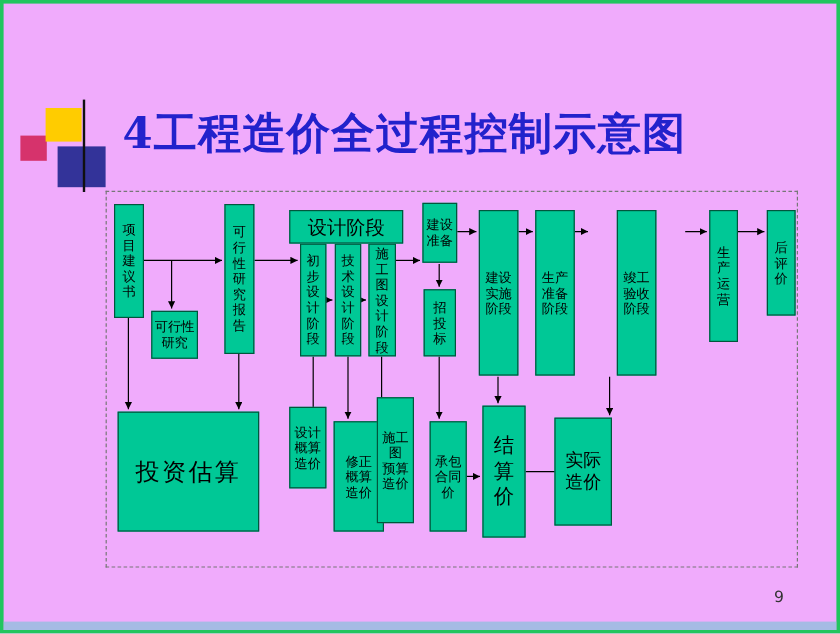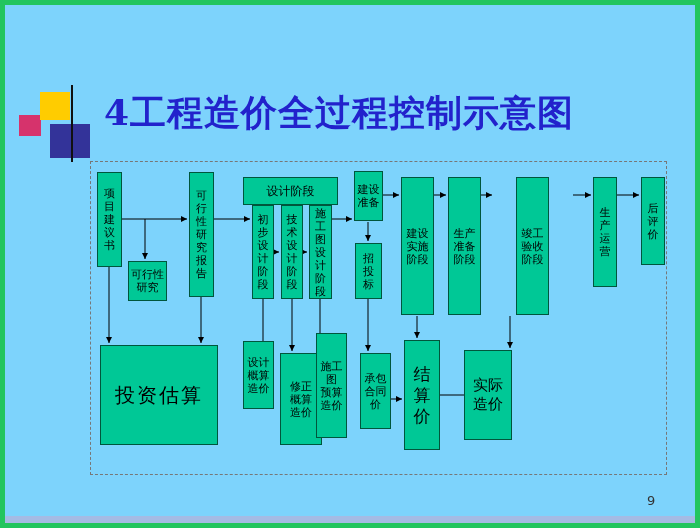--- a/index.html
+++ b/index.html
@@ -1,19 +1,19 @@
 <!DOCTYPE html>
 <html><head>
 <meta charset="utf-8">
 <style>
   * { margin:0; padding:0; box-sizing:border-box; }
   html,body { background:#e8e8ee; }
   .page {
-    position:relative; width:700px; height:528px; background:#7dd3fc;
-    border:5px solid #22c55e; overflow:hidden;
+    position:relative; width:700px; height:528px; background:#f0abfc;
+    border:3px solid #22c55e; overflow:hidden;
     font-family:"DejaVu Sans", sans-serif;
   }
   .footer-bar { position:absolute; left:0; bottom:0; width:100%; height:7px; background:#A5BBE4; }
   .title {
     position:absolute; left:99px; top:84px; white-space:nowrap;
     font-family:"DejaVu Serif", serif; font-size:36px; font-weight:700;
     color:#2222CC; letter-spacing:1px;
   }
   .logo-line { position:absolute; left:66px; top:80px; width:2px; height:77px; background:#101010; z-index:6; }
   .sq { position:absolute; }
@@ -21,21 +21,21 @@
   .sq-pink   { left:14px; top:110px; width:22px; height:21px; background:#D6336C; z-index:2; }
   .sq-navy   { left:45px; top:119px; width:40px; height:34px; background:#333399; z-index:4; }
   .frame { position:absolute; left:85px; top:156px; width:577px; height:314px; border:1px dashed #777; }
   .arrows { position:absolute; left:0; top:0; width:700px; height:528px; pointer-events:none; }
   .gbox {
     position:absolute; background:#00C896; border:1px solid #00563C;
     display:flex; align-items:center; justify-content:center;
     text-align:center; white-space:pre-line;
     font-size:11px; line-height:13px; color:#000; z-index:5;
   }
-  .hdr  { font-size:12px; }
+  .hdr  { font-size:16px; }
   .big  { font-size:20px; letter-spacing:2px; }
   .med  { font-size:17px; line-height:21px; font-weight:500; }
   .med2 { font-size:15px; line-height:19px; font-weight:500; }
   .pageno { position:absolute; left:642px; top:488px; font-size:13px; color:#333; }
 </style>
 </head>
 <body>
 
 <div class="page">
 
@@ -141,21 +141,21 @@
   <div class="gbox" style="left:238px;top:336px;width:31px;height:68px">设计
 概算
 造价</div>
   <div class="gbox" style="left:275px;top:348px;width:42px;height:92px">修正
 概算
 造价</div>
   <div class="gbox" style="left:311px;top:328px;width:31px;height:105px">施工
 图
 预算
 造价</div>
-  <div class="gbox" style="left:355px;top:348px;width:31px;height:76px">承包
+  <div class="gbox" style="left:355px;top:348px;width:31px;height:92px">承包
 合同
 价</div>
   <div class="gbox med" style="left:399px;top:335px;width:36px;height:110px">结
 算
 价</div>
   <div class="gbox med2" style="left:459px;top:345px;width:48px;height:90px">实际
 造价</div>
 
   <div class="pageno">9</div>
 

